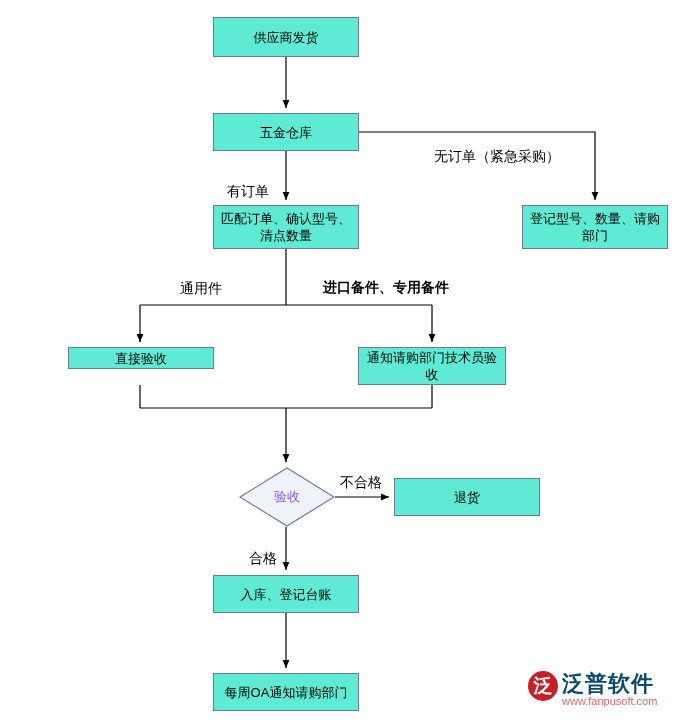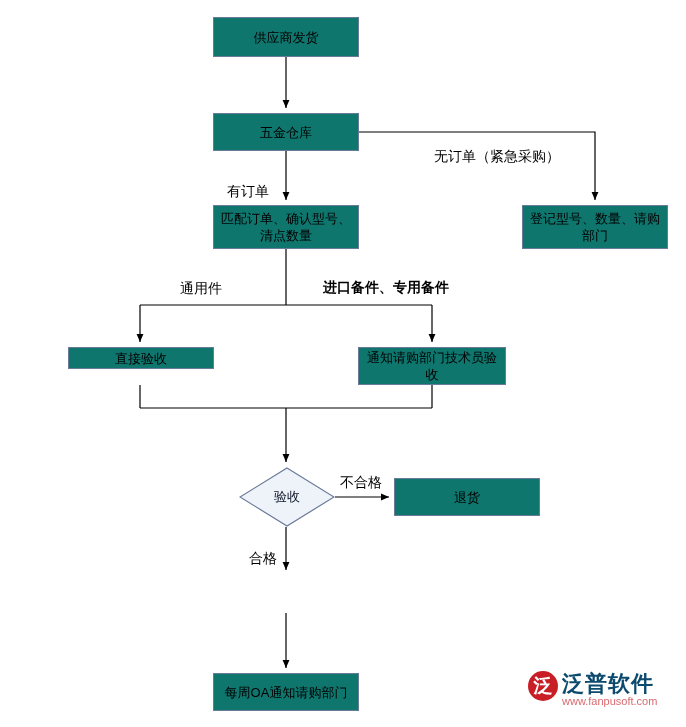--- a/index.html
+++ b/index.html
@@ -14,21 +14,21 @@
     overflow: hidden;
   }
   #canvas {
     position: relative;
     width: 686px;
     height: 727px;
   }
   .node {
     position: absolute;
     box-sizing: border-box;
-    background: #0f766e;
+    background: #5eead4;
     border: 1px solid #6a7a99;
     color: #000000;
     font-size: 13px;
     line-height: 17px;
     text-align: center;
     display: flex;
     align-items: center;
     justify-content: center;
     padding: 4px 4px;
   }
@@ -50,21 +50,21 @@
   .diamond-text {
     position: absolute;
     left: 0;
     top: 0;
     width: 100%;
     height: 100%;
     display: flex;
     align-items: center;
     justify-content: center;
     font-size: 13px;
-    color: #0f172a;
+    color: #8b5cf6;
   }
   #lines {
     position: absolute;
     left: 0;
     top: 0;
   }
   .wm {
     position: absolute;
     right: 8px;
     bottom: 6px;
@@ -177,20 +177,23 @@
     </svg>
     <div class="diamond-text">
       <span>验收</span>
     </div>
   </div>
 
   <div class="node" style="left:394px;top:478px;width:146px;height:38px;">
     <span>退货</span>
   </div>
 
+  <div class="node" style="left:213px;top:575px;width:146px;height:38px;">
+    <span>入库、登记台账</span>
+  </div>
 
   <div class="node" style="left:213px;top:673px;width:146px;height:38px;">
     <span>每周OA通知请购部门</span>
   </div>
 
   <div class="edge-label" style="left:434px;top:148px;">
     <span>无订单（紧急采购）</span>
   </div>
   <div class="edge-label" style="left:227px;top:183px;">
     <span>有订单</span>

